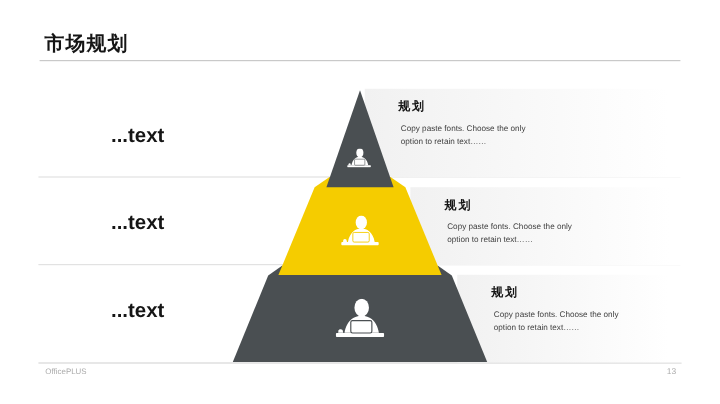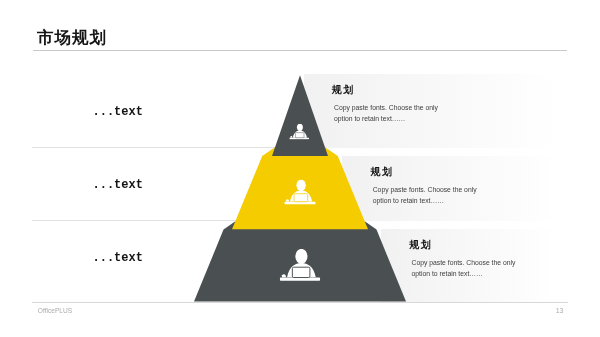--- a/index.html
+++ b/index.html
@@ -11,21 +11,21 @@
   
   .title{position:absolute;left:37px;top:29px;font-size:16.5px;font-weight:700;
          color:#151515;letter-spacing:1px;line-height:16.5px;}
   .title-rule{position:absolute;left:32.5px;top:50.1px;width:534.5px;height:1.3px;
               background:#c9c9c9;}
 
   
   .rule{position:absolute;height:1.4px;background:#e2e2e2;}
 
   
-  .ltext{position:absolute;font-size:12px;font-weight:700;color:#151515;line-height:11px;font-family:Liberation Mono, monospace;}
+  .ltext{position:absolute;font-size:17px;font-weight:700;color:#151515;line-height:11px;}
 
   
   .panel{position:absolute;}
   .ptitle{position:absolute;font-size:10px;font-weight:700;color:#151515;
           letter-spacing:1.5px;line-height:11px;}
   .pbody{position:absolute;font-size:6.8px;color:#3d3d3d;line-height:10.8px;white-space:nowrap;}
 
   
   .pyr{position:absolute;left:0;top:0;width:600px;height:337px;}
 

